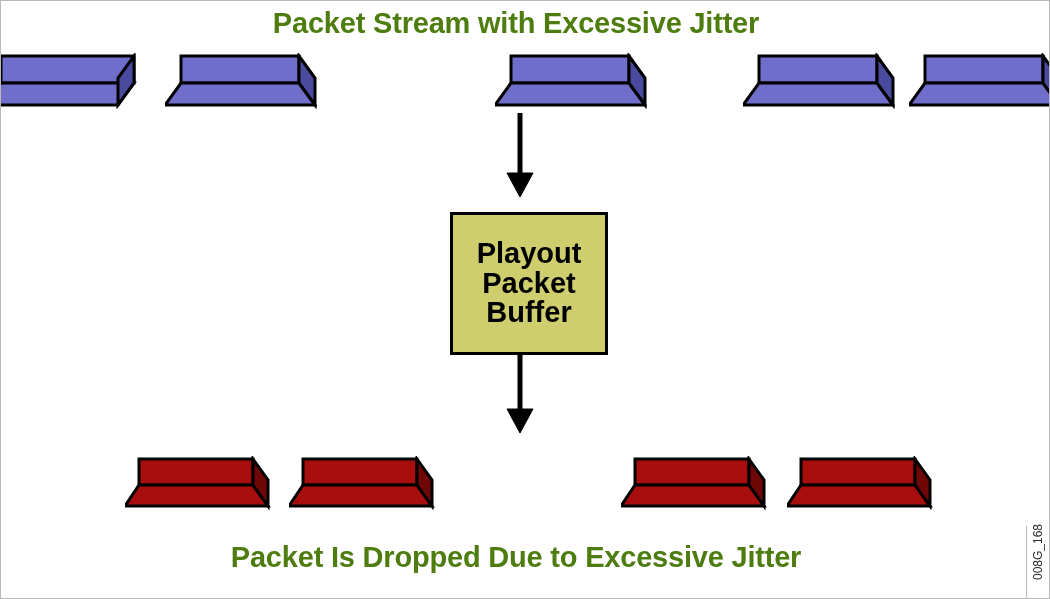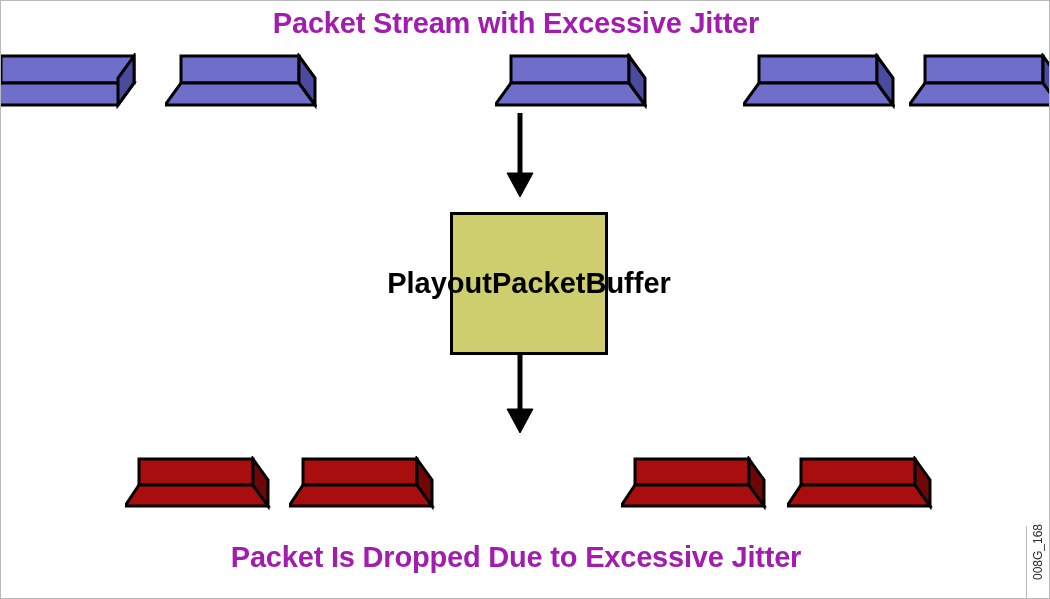--- a/index.html
+++ b/index.html
@@ -22,21 +22,21 @@
   
   .caption {
     position: absolute;
     left: 0;
     width: 1030px;
     text-align: center;
     font-family: "Liberation Sans", sans-serif;
     font-weight: bold;
     font-size: 29px;
     letter-spacing: -0.2px;
-    color: #a21caf;
+    color: #4d7c0f;
     white-space: nowrap;
   }
   #title-top { top: 6px; }
   #title-bottom { top: 540px; }
 
   
   .packet {
     position: absolute;
     display: block;
   }
@@ -51,21 +51,21 @@
   #buffer-box {
     position: absolute;
     left: 449px;
     top: 211px;
     width: 158px;
     height: 143px;
     background: #cfce6e;
     border: 3px solid #000000;
     box-sizing: border-box;
     display: flex;
-    flex-direction: row;
+    flex-direction: column;
     align-items: center;
     justify-content: center;
     line-height: 1.02;
   }
   #buffer-box .bline {
     font-family: "Liberation Sans", sans-serif;
     font-weight: bold;
     font-size: 29px;
     color: #000000;
     text-align: center;

